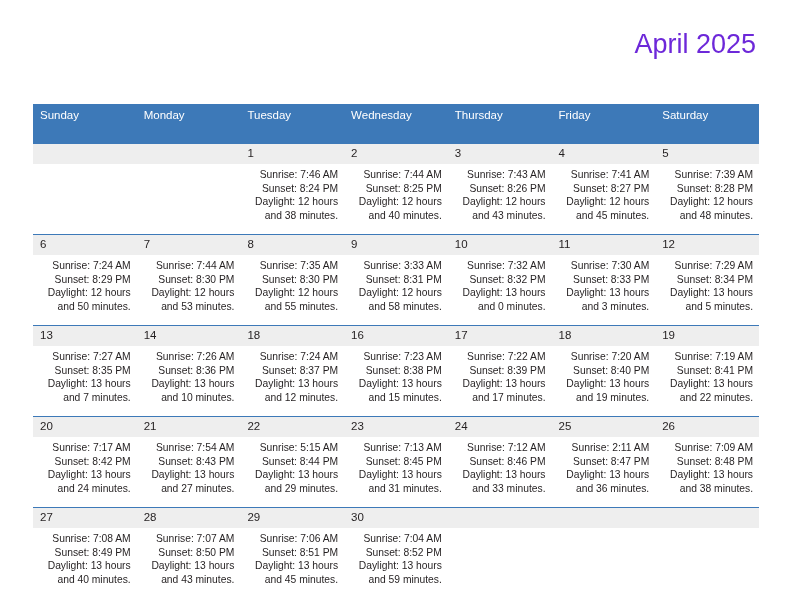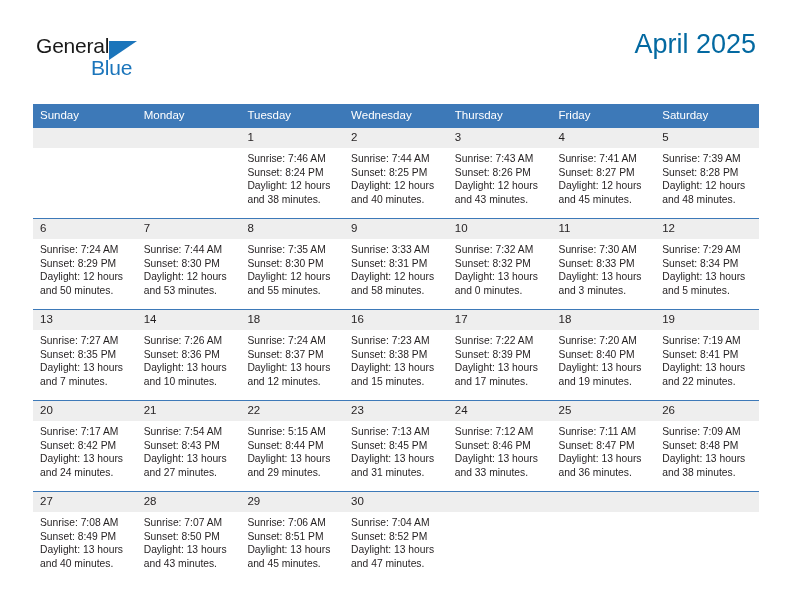--- a/index.html
+++ b/index.html
@@ -63,21 +63,21 @@
     letter-spacing: -0.2px;
   }
   .title-block {
     position: absolute;
     right: 36px;
     top: 28px;
     text-align: right;
   }
   .cal-title {
     font-size: 27px;
-    color: #0369a1;
+    color: #6d28d9;
     line-height: 32px;
     white-space: nowrap;
     text-align: right;
   }
   .cal-subtitle {
     margin-top: 6px;
     font-size: 14.5px;
     color: #1a1a1a;
     line-height: 18px;
     white-space: nowrap;
@@ -91,21 +91,21 @@
     width: 726px;
     border-collapse: collapse;
     table-layout: fixed;
   }
   .calendar th {
     background: #3d79b8;
     color: #ffffff;
     font-weight: normal;
     font-size: 11.5px;
     text-align: left;
-    padding: 5px 0 6px 7px;
+    padding: 5px 0 22px 7px;
     height: 11px;
     border: none;
   }
   .calendar td {
     vertical-align: top;
     padding: 0;
     border: none;
     width: 103.71px;
     height: 90px;
     background: #ffffff;
@@ -123,37 +123,33 @@
     height: 13px;
   }
   td.empty .daynum {
     background: #eeeeee;
   }
   .cellbody {
     padding: 4px 6px 0 7px;
     font-size: 10.3px;
     line-height: 13.6px;
     color: #231f20;
+    text-align: right;
   }
   .cellbody div {
     white-space: nowrap;
   }
 </style>
 </head>
 <body>
 
 <div class="page">
 
   <div class="header">
 
-    <div class="logo">
-      <span class="logo-general">General</span>
-      <span class="logo-tri"></span>
-      <span class="logo-blue">Blue</span>
-    </div>
 
     <div class="title-block">
       <div class="cal-title">April 2025</div>
     </div>
 
   </div>
 
   <table class="calendar">
     <thead>
       <tr>
@@ -392,21 +388,21 @@
             <div class="cellbody">
               <div>Sunrise: 7:12 AM</div>
               <div>Sunset: 8:46 PM</div>
               <div>Daylight: 13 hours</div>
               <div>and 33 minutes.</div>
             </div>
           </td>
           <td>
             <div class="daynum">25</div>
             <div class="cellbody">
-              <div>Sunrise: 7:11 AM</div>
+              <div>Sunrise: 2:11 AM</div>
               <div>Sunset: 8:47 PM</div>
               <div>Daylight: 13 hours</div>
               <div>and 36 minutes.</div>
             </div>
           </td>
           <td>
             <div class="daynum">26</div>
             <div class="cellbody">
               <div>Sunrise: 7:09 AM</div>
               <div>Sunset: 8:48 PM</div>
@@ -442,21 +438,21 @@
               <div>Daylight: 13 hours</div>
               <div>and 45 minutes.</div>
             </div>
           </td>
           <td>
             <div class="daynum">30</div>
             <div class="cellbody">
               <div>Sunrise: 7:04 AM</div>
               <div>Sunset: 8:52 PM</div>
               <div>Daylight: 13 hours</div>
-              <div>and 47 minutes.</div>
+              <div>and 59 minutes.</div>
             </div>
           </td>
           <td class="empty">
             <div class="daynum"></div>
           </td>
           <td class="empty">
             <div class="daynum"></div>
           </td>
           <td class="empty">
             <div class="daynum"></div>

